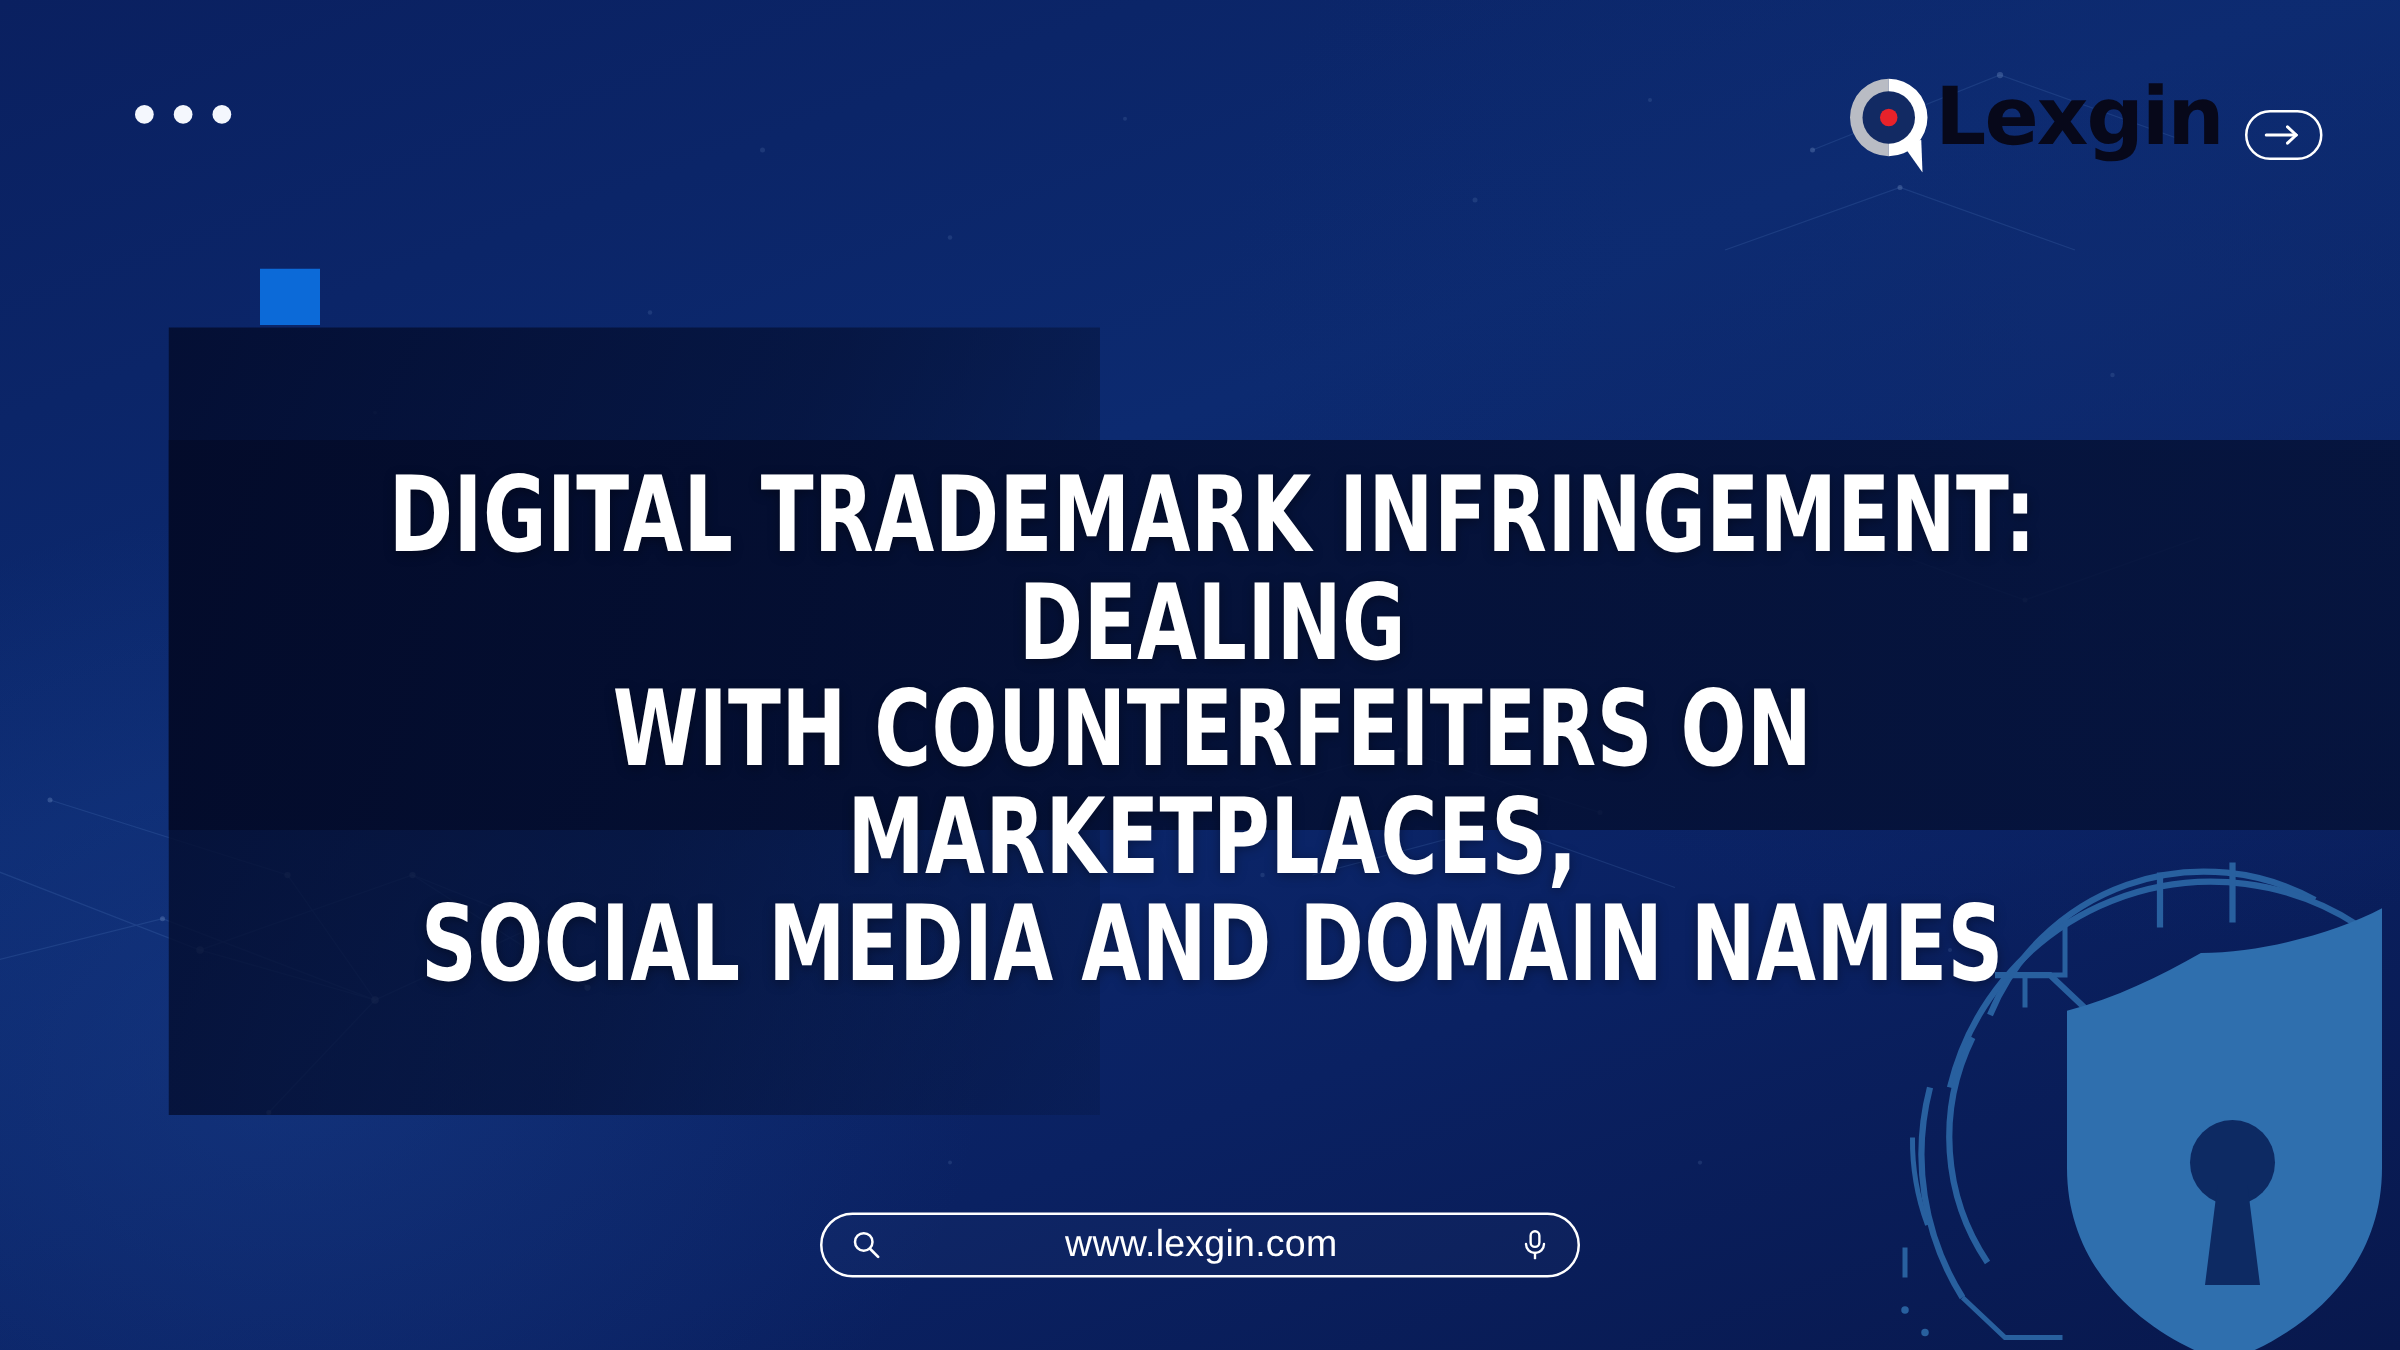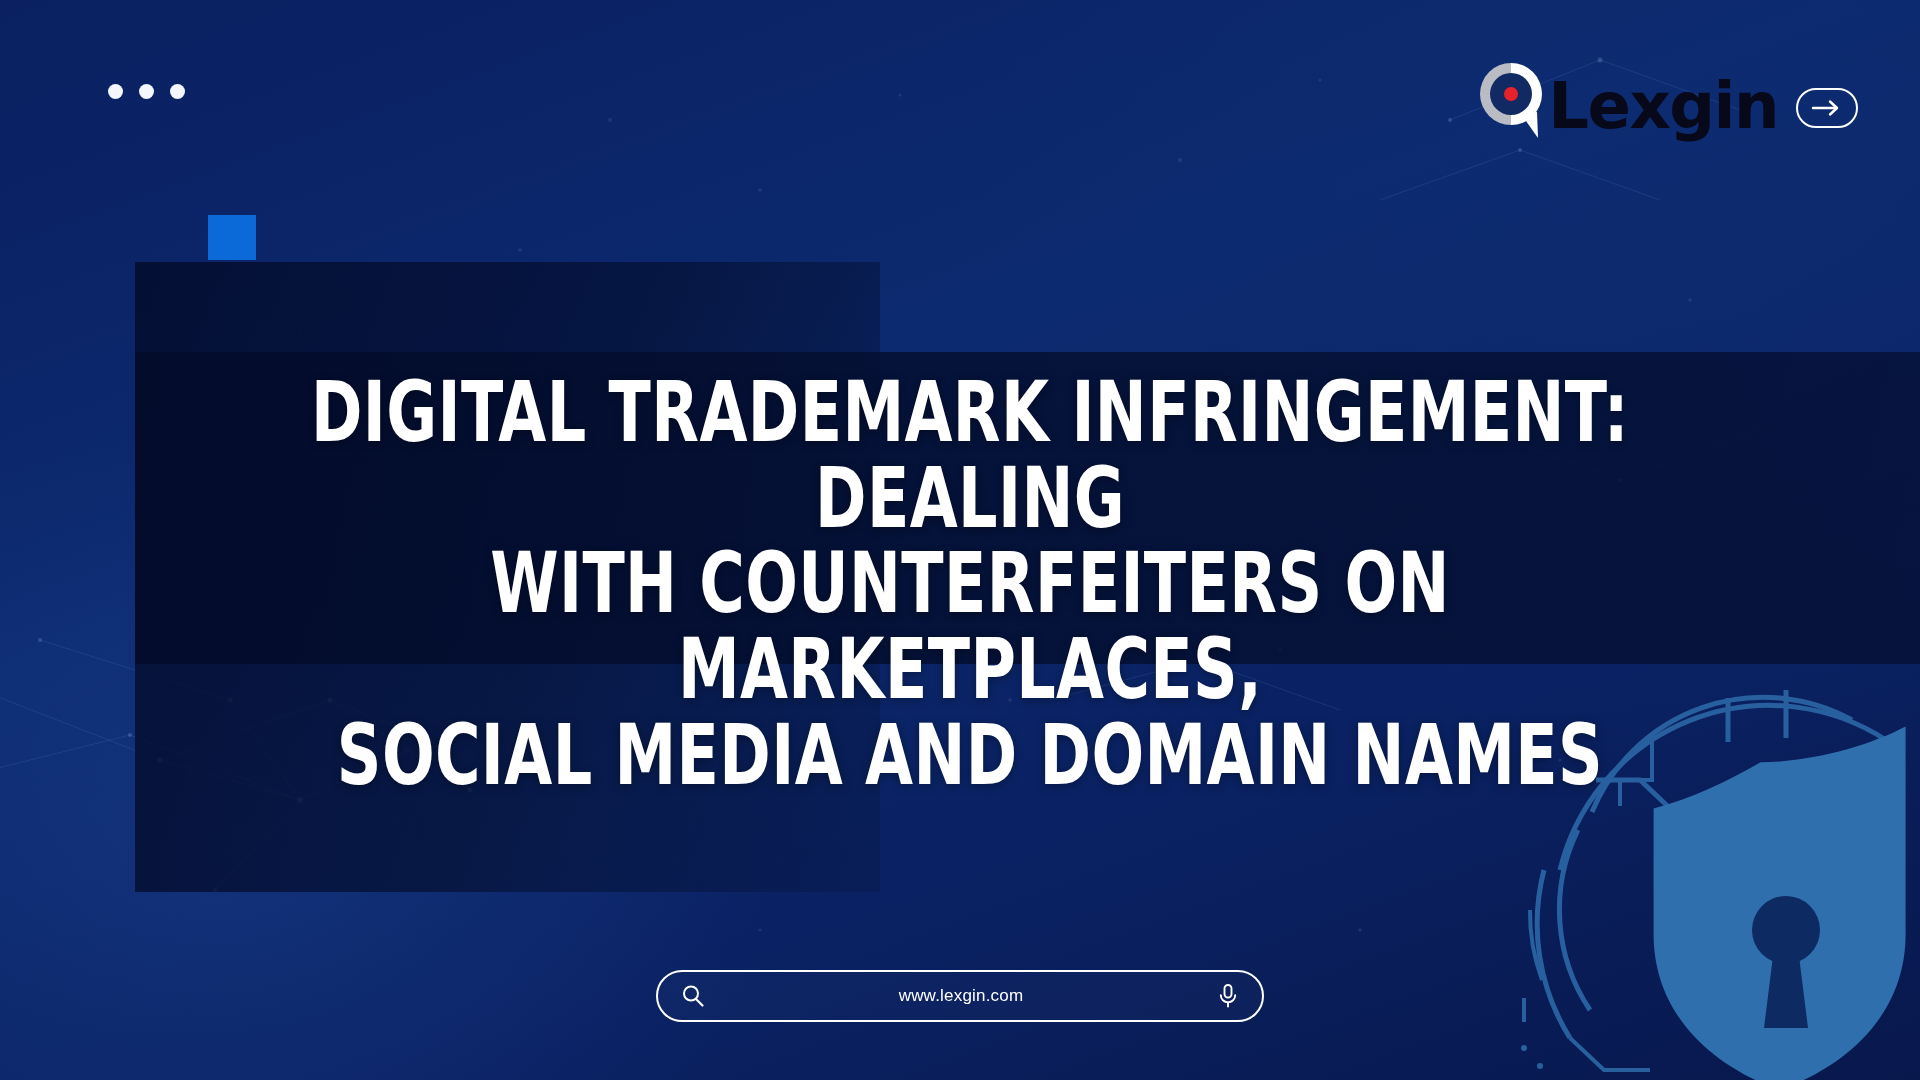--- a/index.html
+++ b/index.html
@@ -31,21 +31,21 @@
     display:flex; gap:16px; align-items:center;
   }
   #dots-menu .dot {
     width:15px; height:15px; border-radius:50%;
     background:#f4f7fd;
   }
 
   
   #brand {
     position:absolute; right:142px; top:60px;
-    display:flex; align-items:flex-end; gap:4px;
+    display:flex; align-items:flex-start; gap:4px;
   }
   #brand .mark { width:74px; height:78px; display:block; }
   #brand .wordmark {
     font-family:"DejaVu Sans", sans-serif;
     font-weight:bold;
     font-size:64px;
     letter-spacing:-1.5px;
     color:#07081a;
     line-height:1;
     margin-left:-4px;
@@ -107,21 +107,21 @@
     border:2px solid #ffffff;
     border-radius:30px;
     display:flex; align-items:center;
     padding:0 22px;
     background:rgba(255,255,255,.02);
   }
   #search-bar .s-icon { width:26px; height:26px; flex:0 0 26px; }
   #search-value {
     flex:1 1 auto; text-align:center;
     color:#ffffff;
-    font-size:17px;
+    font-size:30px;
     font-family:"Liberation Sans", sans-serif;
     letter-spacing:.2px;
   }
   #search-bar .m-icon { width:24px; height:26px; flex:0 0 24px; }
 
   
   #shield-art {
     position:absolute; right:0; bottom:0;
     width:420px; height:400px;
     pointer-events:none;

